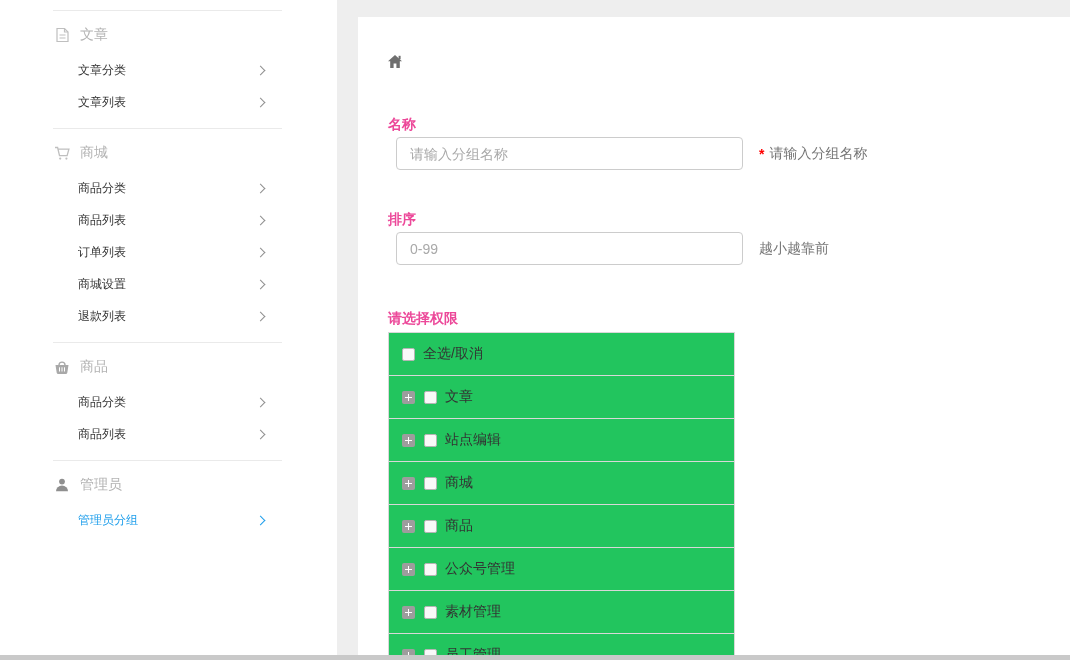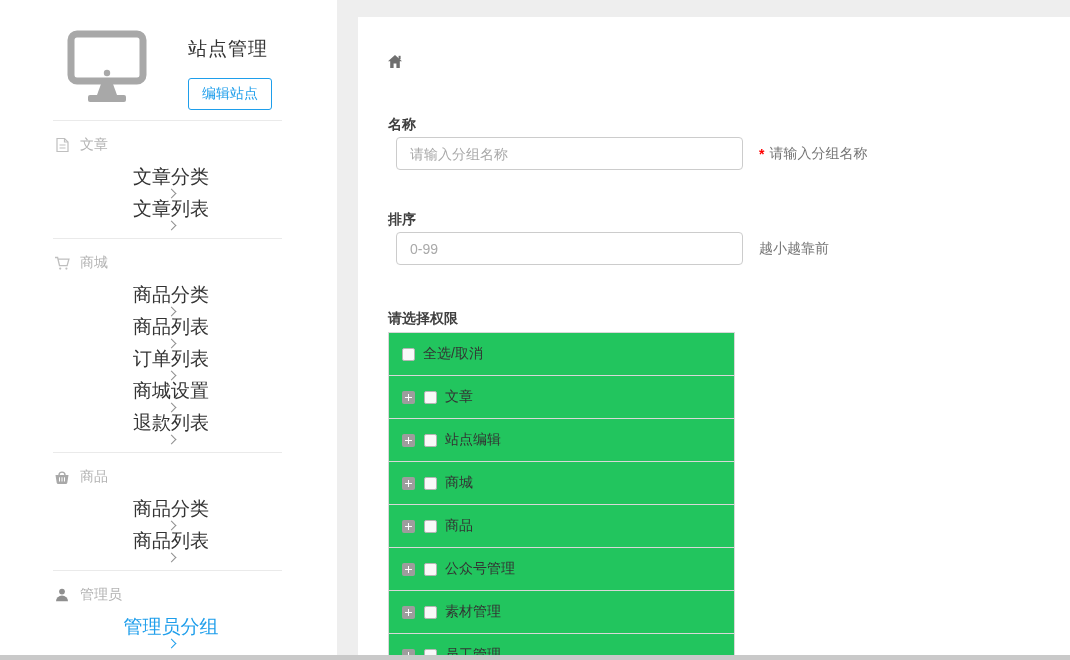--- a/index.html
+++ b/index.html
@@ -10,33 +10,33 @@
   .sidebar{position:absolute;left:0;top:0;width:337px;height:100%;background:#ffffff;box-sizing:border-box;padding:0 55px 0 53px;}
   .site-head{display:flex;align-items:flex-start;padding-top:30px;}
   .site-logo{margin-left:14px;flex:0 0 auto;}
   .site-head-right{margin-left:41px;}
   .site-title{font-size:19px;color:#333;padding-top:6px;letter-spacing:1px;}
   .edit-site-btn{margin-top:16px;display:inline-block;background:#fff;border:1px solid var(--accent);color:var(--accent);font-size:14px;padding:6px 13px;border-radius:3px;cursor:pointer;font-family:inherit;}
   .side-divider{border-top:1px solid #eaeaea;margin-top:29px;}
   .side-section .side-divider{margin-top:10px;}
   .section-header{display:flex;align-items:center;margin:14px 0 9px;height:20px;color:#b3b3b3;font-size:14px;}
   .sec-icon{width:18px;display:flex;justify-content:center;margin-right:9px;}
-  .side-item{height:32px;display:flex;align-items:center;justify-content:space-between;padding-left:25px;padding-right:18px;font-size:19px;color:#333;cursor:pointer;flex-direction:column;}
+  .side-item{height:32px;display:flex;align-items:center;justify-content:space-between;padding-left:25px;padding-right:18px;font-size:12px;color:#333;cursor:pointer;}
   .side-item.active{color:var(--accent);}
   .chev{width:6px;height:6px;border-top:1px solid #8f8f8f;border-right:1px solid #8f8f8f;transform:rotate(45deg);flex:0 0 auto;}
   .side-item.active .chev{border-color:var(--accent);}
 
   
   .main{position:absolute;left:358px;top:17px;right:0;bottom:0;background:#ffffff;box-sizing:border-box;padding-left:30px;}
   .breadcrumb{margin-top:34px;display:flex;align-items:center;font-size:14px;color:#828282;height:20px;}
   .breadcrumb .crumb{white-space:nowrap;}
   .breadcrumb .sep{margin:0 7px;color:#999;}
   .bc-home{display:flex;align-items:center;margin-right:6px;}
 
-  .field-label{margin-top:43px;font-size:14px;font-weight:bold;color:#404040;height:20px;line-height:20px;}
+  .field-label{margin-top:43px;font-size:14px;font-weight:bold;color:#ec4899;height:20px;line-height:20px;}
   .field-label.tight{margin-top:39px;}
   .field-label.perm{}
   .input-row{display:flex;align-items:center;margin-top:3px;padding-left:8px;}
   .text-input{box-sizing:border-box;width:347px;height:33px;border:1px solid #ccc;border-radius:4px;padding:0 13px;font-size:14px;color:#333;font-family:inherit;outline:none;}
   .text-input::placeholder{color:#a9a9a9;}
   .hint{margin-left:16px;font-size:14px;color:#757575;display:flex;align-items:center;}
   .req{color:var(--required);margin-right:5px;font-weight:bold;}
 
   .perm-table{width:347px;box-sizing:border-box;border:1px solid #d8d8d8;margin-top:4px;}
   .perm-row{height:42px;display:flex;align-items:center;padding-left:13px;border-bottom:1px solid #d8d8d8;background:#22c55e;}
@@ -50,34 +50,20 @@
   .perm-label{margin-left:8px;font-size:14px;color:#333;}
 
   .bottom-bar{position:absolute;left:0;right:0;bottom:0;height:5px;background:#c9c9c9;z-index:5;}
 </style>
 </head>
 <body>
 
 <div class="viewport">
 
   <aside class="sidebar">
-    <div class="site-head">
-      <span class="site-logo">
-        <svg width="80" height="74" viewBox="0 0 80 74">
-          <rect x="4" y="4" width="72" height="47" rx="6" fill="#ffffff" stroke="#a8a8a8" stroke-width="7"></rect>
-          <circle cx="40" cy="43" r="3.2" fill="#a8a8a8"></circle>
-          <path d="M34 54 h12 l4 11 h-20 z" fill="#a8a8a8"></path>
-          <rect x="21" y="65" width="38" height="7" rx="2" fill="#a8a8a8"></rect>
-        </svg>
-      </span>
-      <div class="site-head-right">
-        <div class="site-title">站点管理</div>
-        <button class="edit-site-btn">编辑站点</button>
-      </div>
-    </div>
     <div id="sidebar-sections">
         <div class="side-section">
           <div class="side-divider"></div>
           <div class="section-header">
             <span class="sec-icon">
               <svg width="15" height="16" viewBox="0 0 15 16" fill="none" stroke="#bfbfbf" stroke-width="1.2">
                 <path d="M2 1.5 h7.5 l3.5 3.5 v9.5 h-11 z"></path>
                 <path d="M9.5 1.5 v3.5 h3.5"></path>
                 <path d="M4.5 8 h6 M4.5 11 h6"></path>
               </svg>

